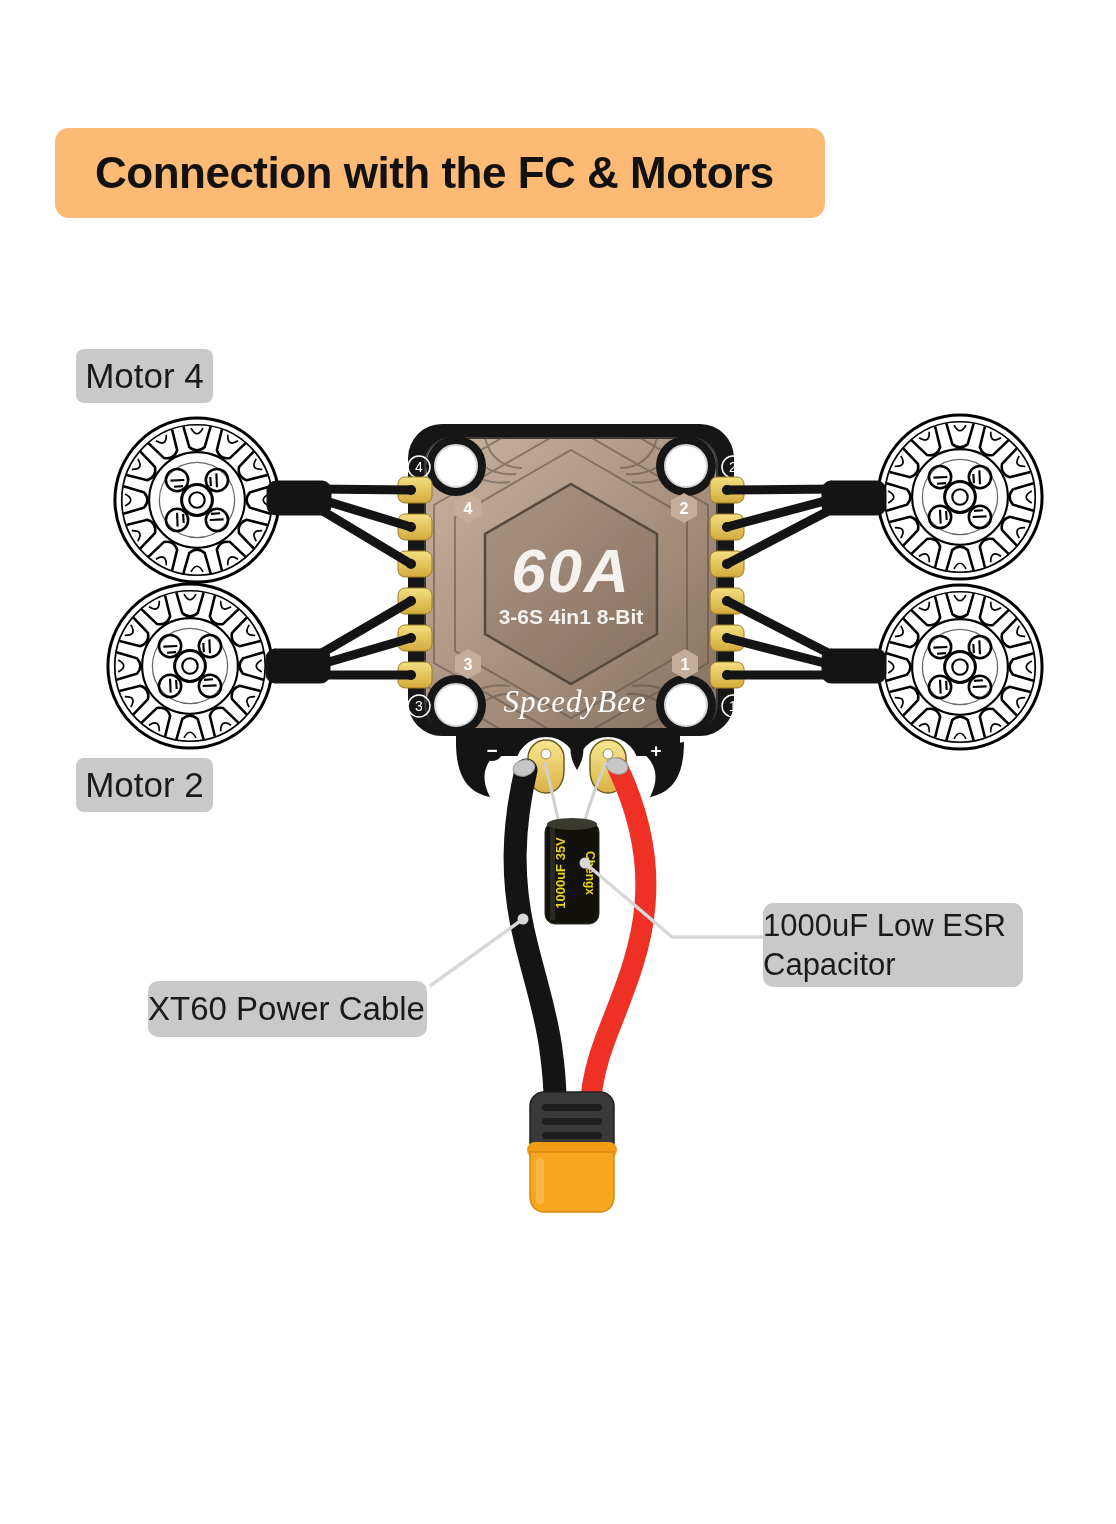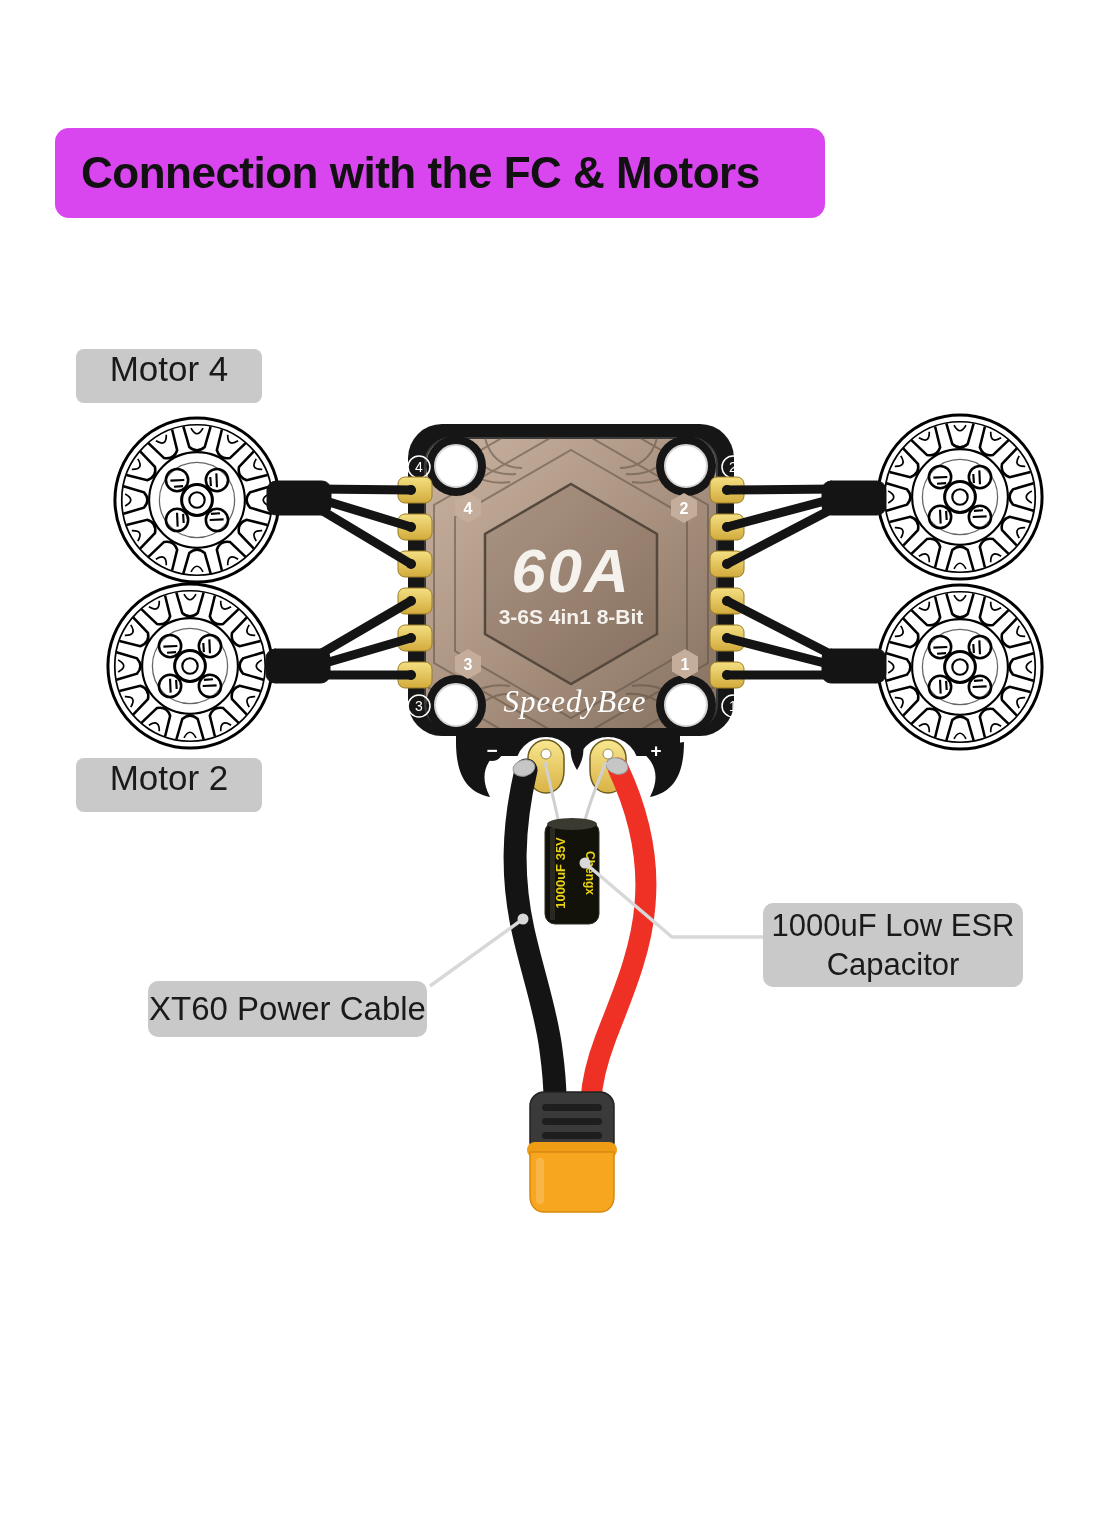--- a/index.html
+++ b/index.html
@@ -1,29 +1,29 @@
 <!DOCTYPE html>
 <html><head>
 <meta charset="utf-8">
 <style>
   html,body{margin:0;padding:0;background:#ffffff;}
   #canvas{position:relative;width:1116px;height:1524px;background:#ffffff;overflow:hidden;
           font-family:"Liberation Sans",sans-serif;}
   #diagram-svg{position:absolute;left:0;top:0;}
-  .banner{position:absolute;left:55px;top:128px;width:770px;height:90px;background:#d946ef;
-          border-radius:14px;display:flex;align-items:center;padding-left:26px;box-sizing:border-box;}
+  .banner{position:absolute;left:55px;top:128px;width:770px;height:90px;background:#fdba74;
+          border-radius:14px;display:flex;align-items:center;padding-left:40px;box-sizing:border-box;}
   .banner span{font-size:44px;font-weight:bold;color:#111;letter-spacing:-0.5px;}
-  .motor-label{position:absolute;width:186px;height:54px;background:#C9C9C9;border-radius:8px;
-          display:flex;align-items:flex-start;justify-content:center;font-size:35px;color:#1a1a1a;}
+  .motor-label{position:absolute;width:137px;height:54px;background:#C9C9C9;border-radius:8px;
+          display:flex;align-items:center;justify-content:center;font-size:35px;color:#1a1a1a;}
   #label-m4{left:76px;top:349px;}
   #label-m2{left:888px;top:349px;}
   #label-m3{left:76px;top:758px;}
   #label-m1{left:888px;top:758px;}
   .callout{position:absolute;background:#C9C9C9;border-radius:10px;color:#1a1a1a;
-          display:flex;flex-direction:column;align-items:center;justify-content:center;}
+          display:flex;flex-direction:column;align-items:flex-start;justify-content:center;}
   #callout-xt60{left:148px;top:957px;width:279px;height:56px;font-size:33px;margin-top:24px;}
   #callout-cap{left:763px;top:903px;width:260px;height:84px;font-size:31px;line-height:39px;}
   .note{position:absolute;left:68px;top:1256px;width:1040px;font-size:33px;line-height:46px;
         color:#111;letter-spacing:-0.4px;}
   .note .note-label{color:#E8140C;font-weight:bold;}
   .note .note-body{white-space:pre-line;}
 </style>
 </head>
 <body>
 

